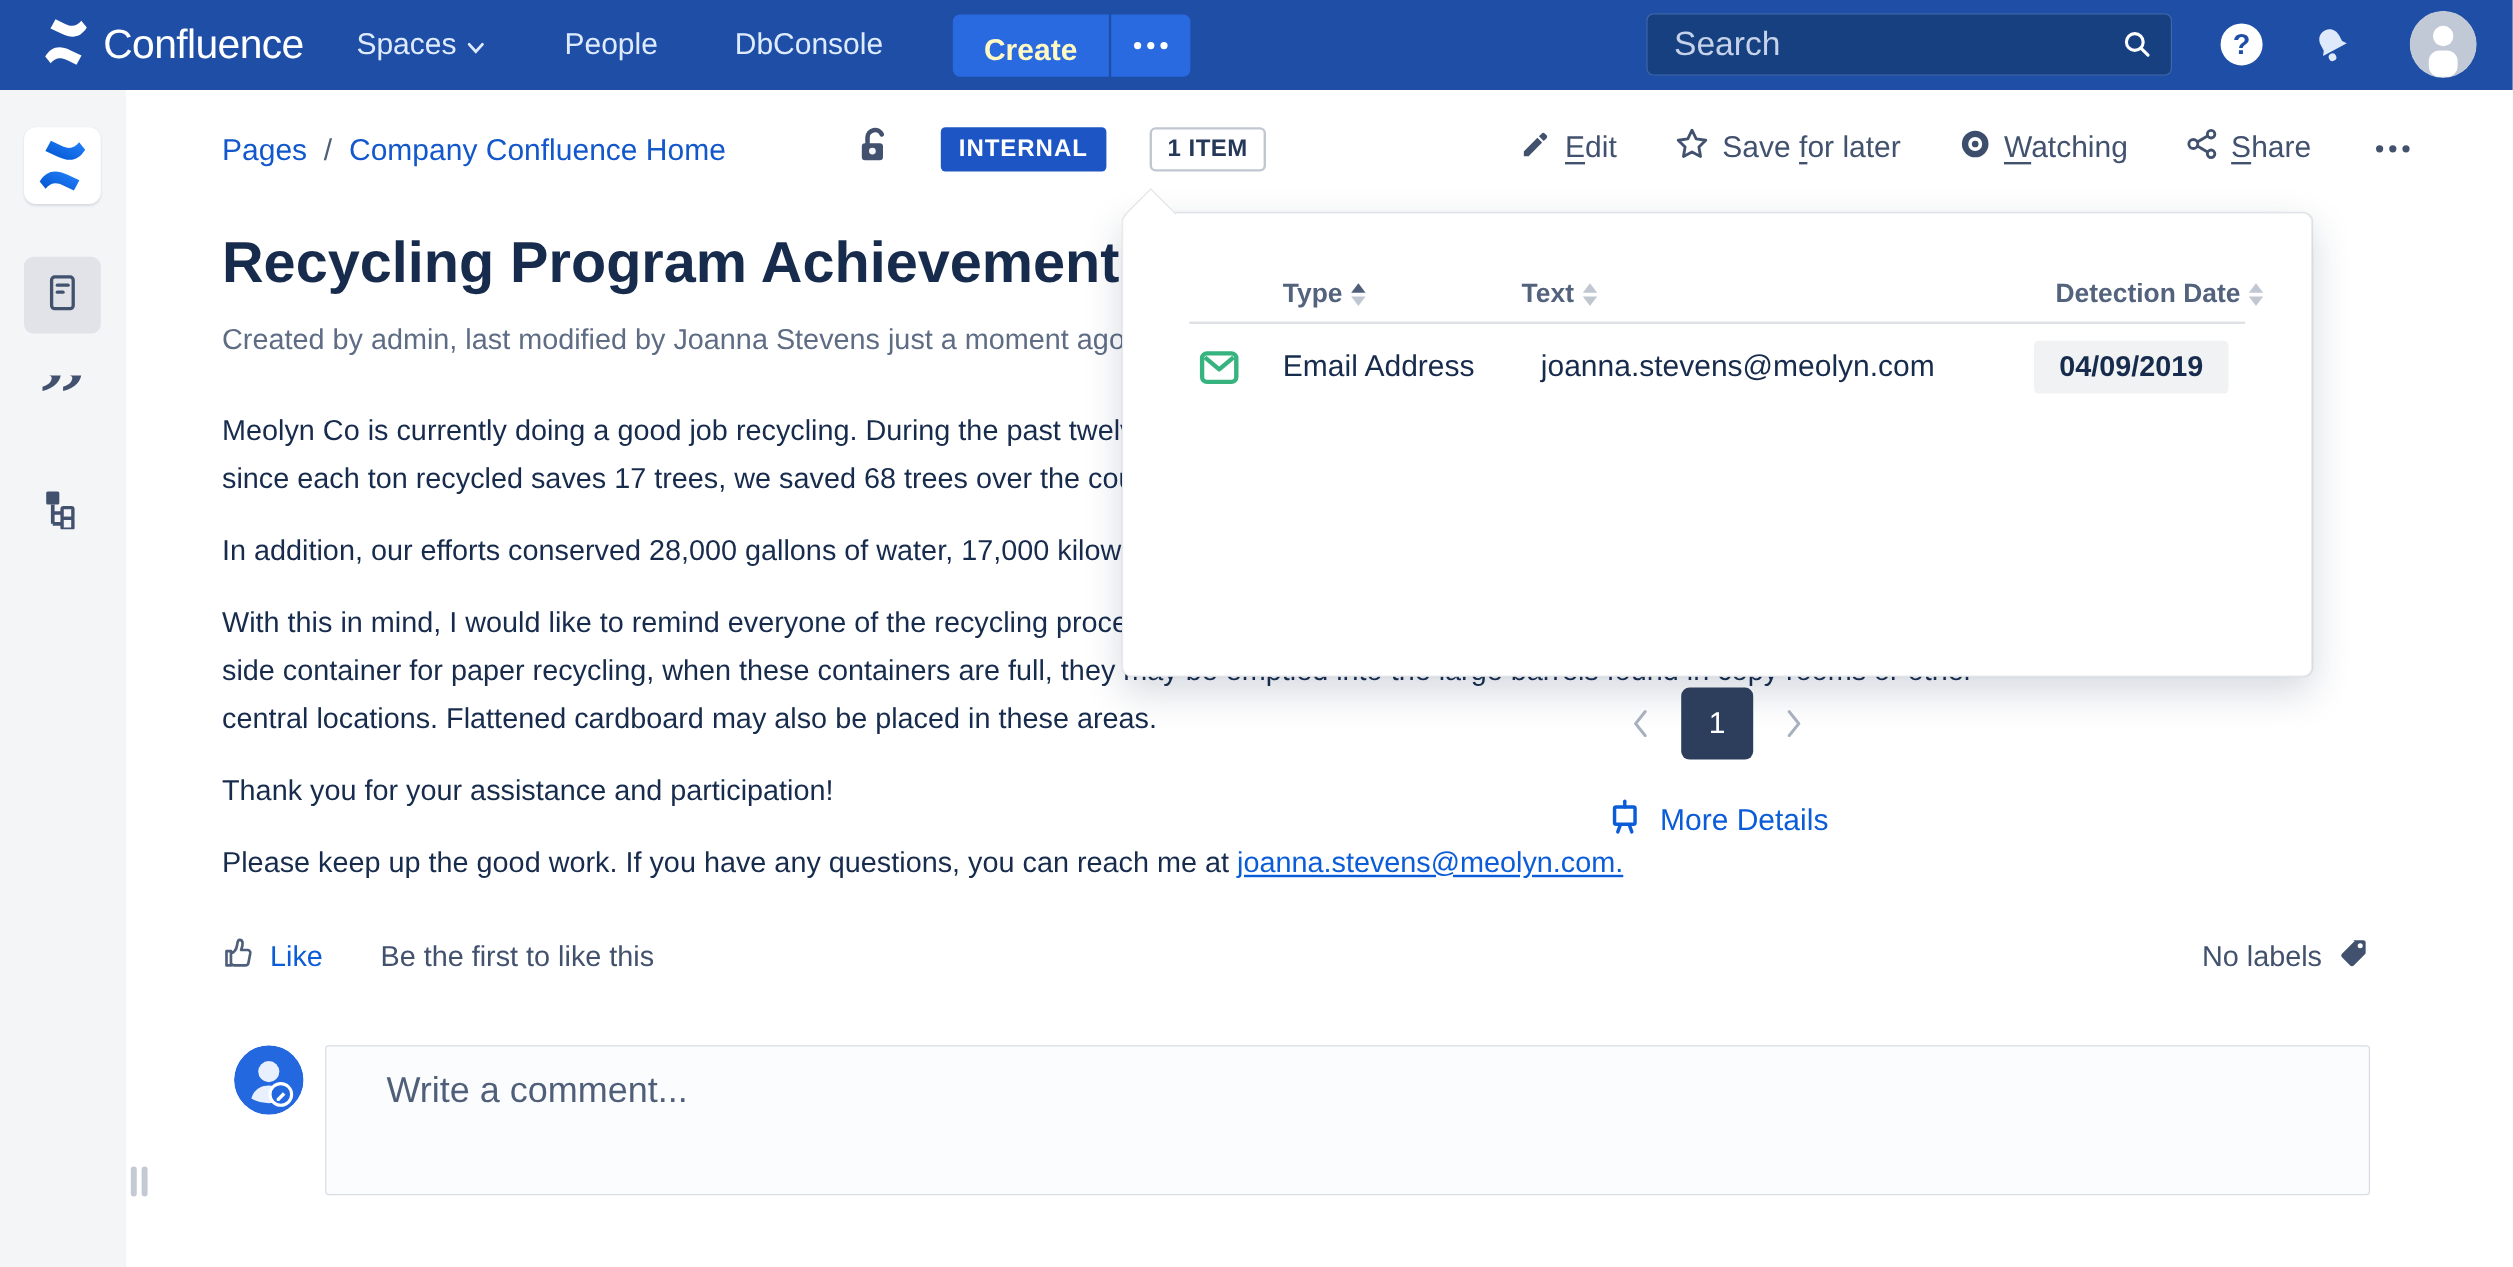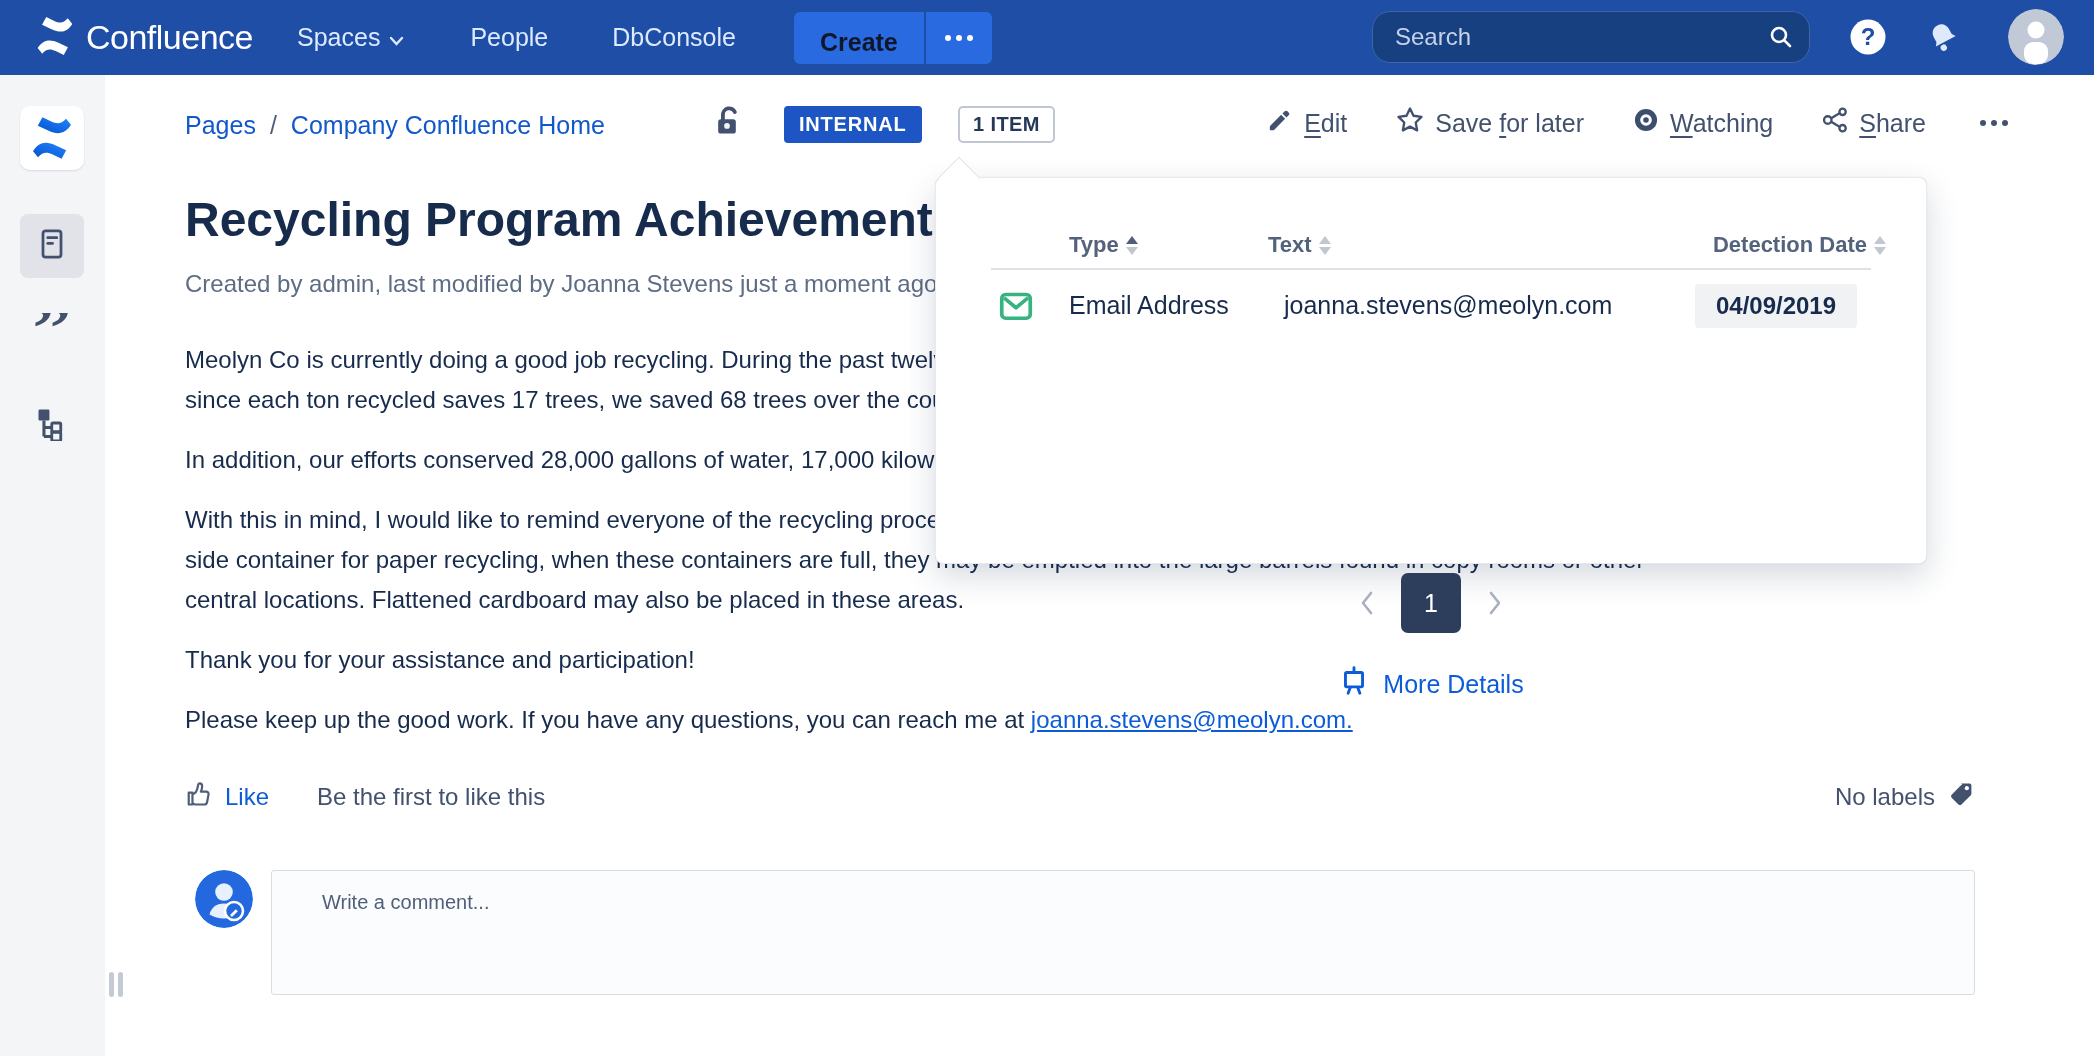--- a/index.html
+++ b/index.html
@@ -10,30 +10,30 @@
   
   .navbar{position:absolute;left:0;top:0;width:2094px;height:75px;background:#1E4EA6;
     display:flex;align-items:center;z-index:100;}
   .brand{display:flex;align-items:center;gap:10px;margin-left:34px;cursor:pointer;}
   .brand-text{color:#fff;font-size:34px;font-weight:500;letter-spacing:-0.5px;}
   .nav-item{color:#DEEBFF;font-size:25px;display:flex;align-items:flex-start;gap:9px;cursor:pointer;}
   .nav-item.spaces{margin-left:44px;}
   .nav-item.people{margin-left:66px;}
   .nav-item.dbconsole{margin-left:64px;}
   .create-group{display:flex;margin-left:58px;}
-  .btn-create{background:#2A6AE0;color:#0f172a;font-size:25px;font-weight:700;height:52px;
+  .btn-create{background:#2A6AE0;color:#fef9c3;font-size:25px;font-weight:700;height:52px;
     padding:16px 26px;border:none;border-radius:6px 0 0 6px;cursor:pointer;
     font-family:"Liberation Sans",sans-serif;}
   .btn-create-more{background:#2A6AE0;border:none;border-radius:0 6px 6px 0;height:52px;width:66px;
     margin-left:2px;display:flex;align-items:center;justify-content:center;cursor:pointer;color:#fff;}
   .dots{display:flex;gap:5px;}
   .dots i{width:6px;height:6px;border-radius:50%;background:currentColor;display:block;}
   .search-wrap{position:absolute;left:1372px;top:11px;width:438px;height:52px;}
-  .search-input{width:100%;height:100%;background:#16407F;border:1px solid #3E66A8;border-radius:18px;
-    color:#D5E0F2;font-size:24px;padding:0 54px 0 22px;outline:none;font-family:"Liberation Sans",sans-serif;}
+  .search-input{width:100%;height:100%;background:#16407F;border:1px solid #3E66A8;border-radius:6px;
+    color:#D5E0F2;font-size:28px;padding:0 54px 0 22px;outline:none;font-family:"Liberation Sans",sans-serif;}
   .search-input::placeholder{color:#C5D2EA;opacity:1;}
   .search-glass{position:absolute;right:16px;top:13px;}
   .nav-right-icon{position:absolute;top:17px;cursor:pointer;}
 
   
   .sidebar{position:absolute;left:0;top:75px;width:105px;height:981px;background:#F4F5F7;}
   .space-logo{position:absolute;left:20px;top:31px;width:64px;height:64px;background:#fff;
     border-radius:10px;display:flex;align-items:center;justify-content:center;cursor:pointer;
     box-shadow:0 1px 2px rgba(9,30,66,.12);}
   .side-btn{position:absolute;left:20px;width:64px;height:64px;border-radius:8px;
@@ -70,21 +70,21 @@
 
   .like-row{margin-top:40px;display:flex;align-items:center;font-size:24px;}
   .like-link{color:#0B5CD8;margin-left:12px;cursor:pointer;}
   .like-hint{color:#42526E;margin-left:48px;}
   .labels{margin-left:auto;display:flex;align-items:center;color:#42526E;}
   .labels .txt{margin-right:12px;}
 
   .comment-row{margin-top:56px;display:flex;align-items:flex-start;}
   .comment-avatar{margin-left:10px;flex:0 0 auto;}
   .comment-box{margin-left:18px;flex:1;height:125px;background:#FBFCFD;border:1px solid #D9DDE3;
-    border-radius:3px;padding:20px 0 0 50px;font-size:20px;color:#505F79;cursor:text;}
+    border-radius:3px;padding:20px 0 0 50px;font-size:30px;color:#505F79;cursor:text;}
 
   
   .popup{position:absolute;left:935px;top:177px;width:992px;height:387px;background:#fff;
     border:1px solid #E8EAED;border-radius:8px;z-index:60;
     box-shadow:0 12px 32px rgba(23,43,77,.18),0 0 1px rgba(23,43,77,.15);}
   .popup-caret{position:absolute;left:8px;top:-15px;width:30px;height:30px;background:#fff;
     border-left:1px solid #E2E4E8;border-top:1px solid #E2E4E8;transform:rotate(45deg);}
   .col-head{position:absolute;top:228px;font-size:22px;font-weight:700;color:#54637D;
     display:flex;align-items:center;gap:7px;cursor:pointer;}
   .popup .col-head{top:51px;height:32px;}

